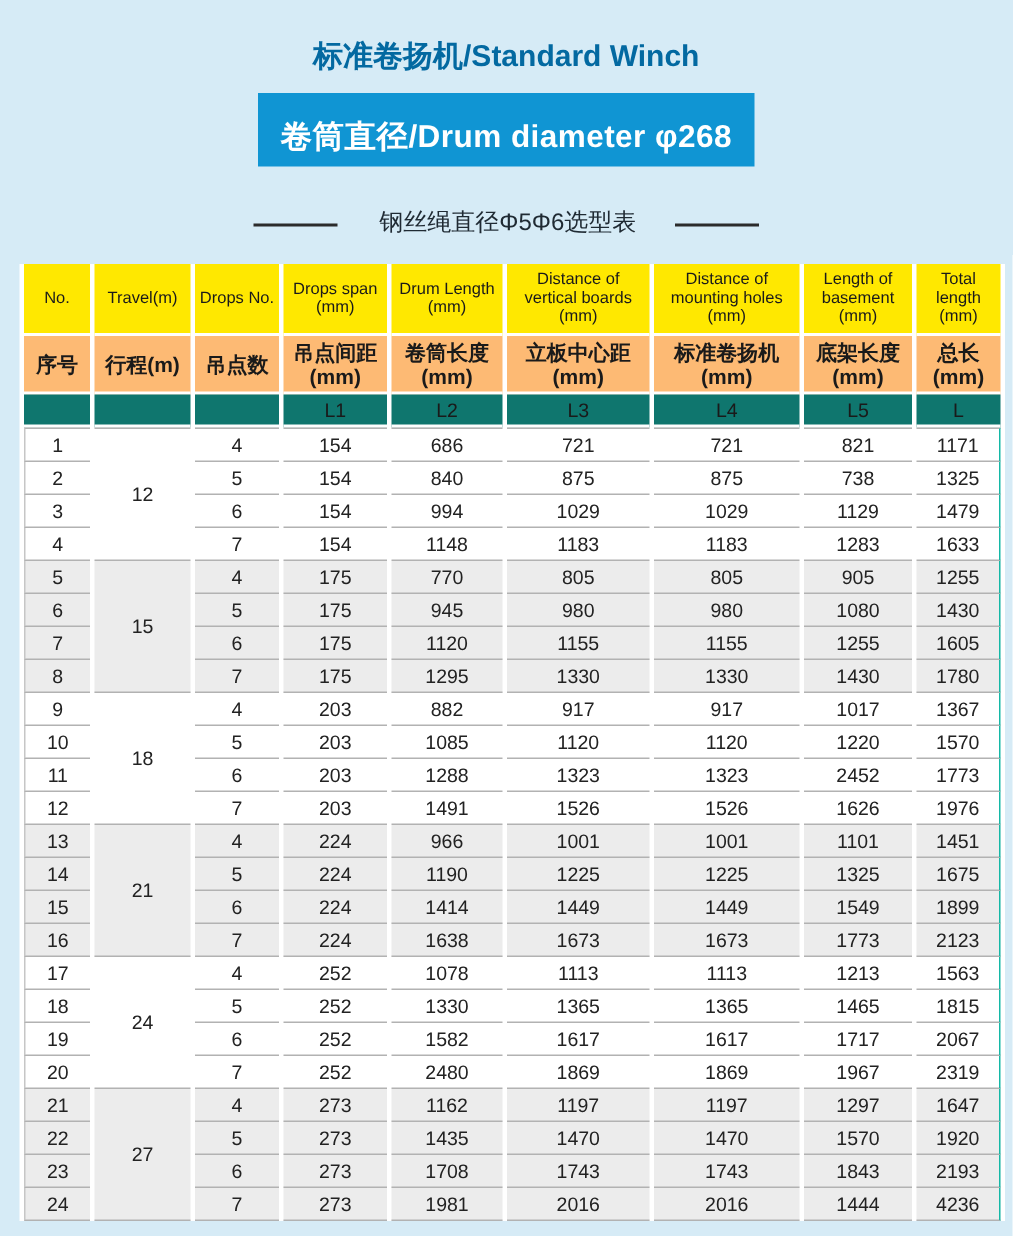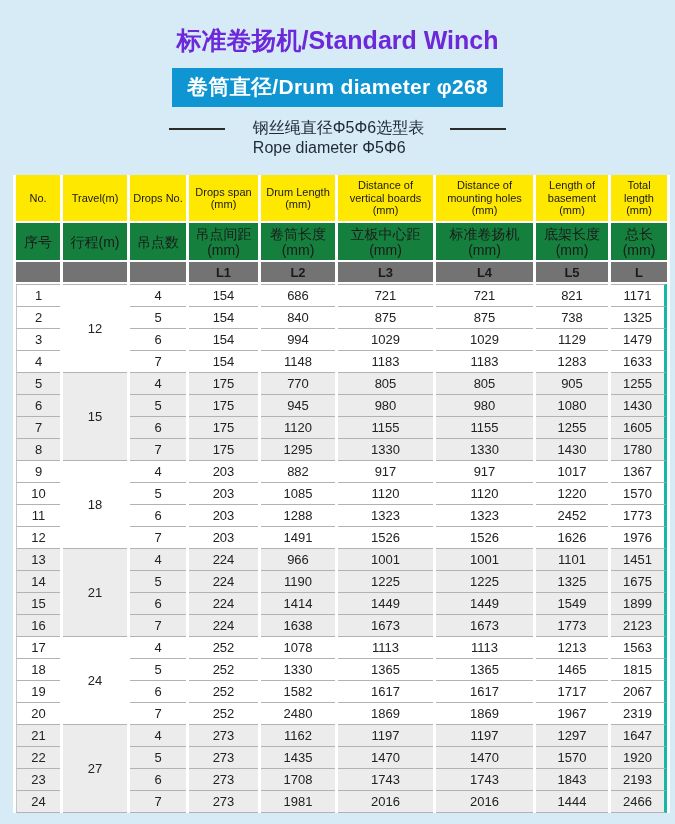--- a/index.html
+++ b/index.html
@@ -6,37 +6,37 @@
   body {
     width:675px; height:824px;
     background:#d6ebf6;
     font-family:"Liberation Sans", sans-serif;
     color:#1a1a1a;
     overflow:hidden;
   }
   .page-title {
     text-align:center;
     padding-top:24px;
-    font-size:25px;
+    font-size:20px;
     font-weight:bold;
-    color:#6d28d9;
+    color:#0369a1;
   }
   .banner-wrap { text-align:center; margin-top:11px; }
   .banner {
     display:inline-block;
     background:#1095d3;
     color:#ffffff;
     font-size:21px;
     font-weight:bold;
-    padding:5px 15px 6px 15px;
+    padding:15px 15px 6px 15px;
     letter-spacing:0.3px;
     text-align:right;
   }
   .subtitle {
-    margin-top:11px;
+    margin-top:28px;
     display:flex;
     justify-content:center;
     align-items:flex-start;
   }
   .dash {
     width:56px; height:0;
     border-top:2px solid #2b2b2b;
     margin-top:10px;
   }
   .dash-left { margin-right:28px; }
@@ -64,62 +64,61 @@
   .row-en th {
     background:#ffe800;
     height:46px;
     font-size:11px;
     font-weight:normal;
     line-height:12.5px;
     white-space:pre-line;
     border-bottom:2px solid #ffffff;
   }
   .row-cn th {
-    background:#15803d;
+    background:#fdba74;
     height:37px;
     font-size:14px;
-    font-weight:normal;
+    font-weight:bold;
     line-height:16px;
     white-space:pre-line;
     border-bottom:2px solid #ffffff;
   }
   .row-l th {
-    background:#737373;
+    background:#0f766e;
     height:20px;
     font-size:13px;
-    font-weight:bold;
+    font-weight:normal;
     border-bottom:2px solid #ffffff;
   }
   .winch-table tbody td {
     background:#ffffff;
     height:21px;
     font-size:13px;
     color:#222;
     border-bottom:1px solid #b2b2b2;
   }
   .winch-table tbody tr:first-child td { border-top:1px solid #b2b2b2; }
   .winch-table tbody td:first-child { border-left:1px solid #c6c6c6; }
-  .winch-table tbody td:last-child { border-right:3px solid #14b8a6; }
+  .winch-table tbody td:last-child { border-right:1px solid #14b8a6; }
   .winch-table tbody tr.shaded td { background:#ececec; }
   .winch-table tbody td.travel-cell { background:#ffffff; }
 </style>
 </head>
 <body>
 
 <div class="page-title">标准卷扬机/Standard Winch</div>
 
 <div class="banner-wrap">
   <div class="banner">卷筒直径/Drum diameter φ268</div>
 </div>
 
 <div class="subtitle">
   <div class="dash dash-left"></div>
   <div class="subtitle-text">
     <div>钢丝绳直径Φ5Φ6选型表</div>
-    <div>Rope diameter Φ5Φ6</div>
   </div>
   <div class="dash dash-right"></div>
 </div>
 
 <table class="winch-table">
   <colgroup>
     <col style="width:44px">
       <col style="width:64px">
       <col style="width:56px">
     <col style="width:69px">
@@ -418,16 +417,16 @@
         <td>2193</td>
       </tr>
       <tr class="shaded">
         <td>24</td>
         <td>7</td>
         <td>273</td>
         <td>1981</td>
         <td>2016</td>
         <td>2016</td>
         <td>1444</td>
-        <td>2466</td>
+        <td>4236</td>
       </tr>
     </tbody>
 </table>
 
 </body></html>

